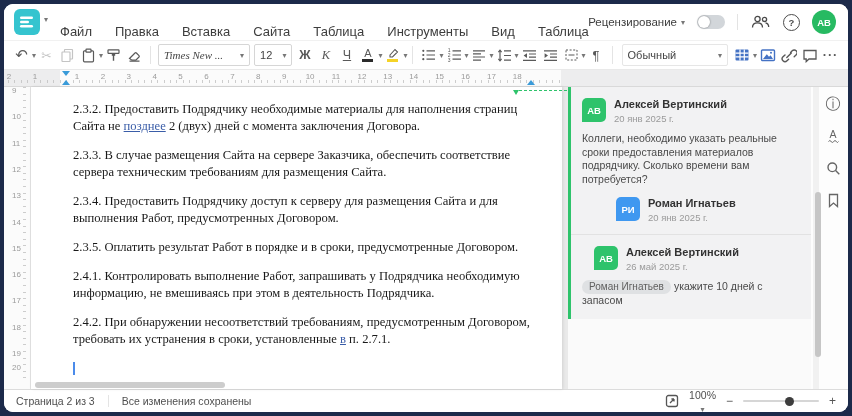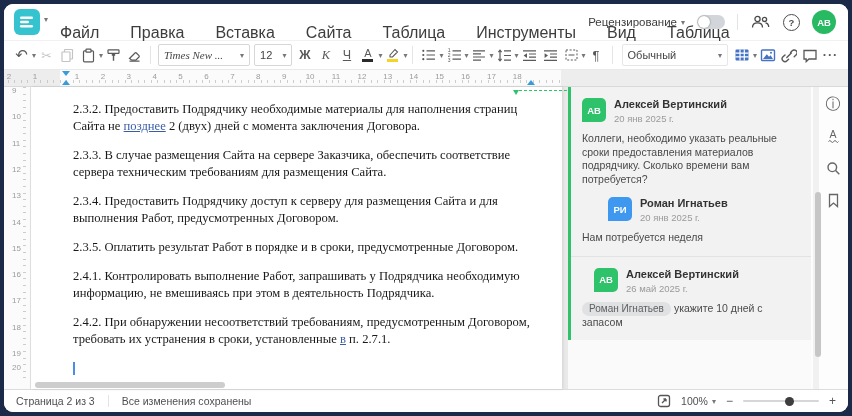--- a/index.html
+++ b/index.html
@@ -10,21 +10,21 @@
 
   
   .header{height:36px;position:relative;background:#fff;flex:none;}
   .logo{position:absolute;left:10px;top:5px;width:26px;height:26px;border-radius:6px;background:#35c4cf;
         display:flex;align-items:center;justify-content:center;}
   .logo-caret{position:absolute;left:40px;top:11px;font-size:8px;color:#777;}
   .title-row{position:absolute;left:56px;top:4px;font-size:12.5px;font-weight:bold;color:#2f2f2f;
              display:flex;align-items:center;}
   .title-ext{color:#a5a5a5;}
   .flag{margin-left:10px;font-size:12px;color:#444;font-weight:normal;}
-  .menu-bar{position:absolute;left:56px;top:20px;display:flex;gap:31px;font-size:16px;color:#3d3d3d;}
+  .menu-bar{position:absolute;left:56px;top:20px;display:flex;gap:23px;font-size:13px;color:#3d3d3d;}
   .menu-item{cursor:default;}
   .header-right{position:absolute;right:12px;top:6px;display:flex;align-items:center;gap:12px;height:24px;}
   .review{font-size:11.5px;color:#3d3d3d;display:flex;align-items:center;gap:4px;}
   .caret-ic{font-size:8px;color:#777;}
   .toggle{width:28px;height:14px;border-radius:8px;background:#d2d6da;position:relative;}
   .toggle .knob{position:absolute;left:1px;top:1px;width:12px;height:12px;border-radius:50%;background:#fff;
                 box-shadow:0 0 2px rgba(0,0,0,.45);}
   .hr-div{width:1px;height:16px;background:#e3e3e3;}
   .avatar-top{width:24px;height:24px;border-radius:50%;background:#27ba62;color:#fff;font-size:9.5px;
               font-weight:bold;display:flex;align-items:center;justify-content:center;}
@@ -104,21 +104,21 @@
   .ricons{position:absolute;left:13px;top:8px;display:flex;flex-direction:column;gap:14px;align-items:center;color:#666;}
   .ric{width:18px;height:18px;display:flex;align-items:center;justify-content:center;}
   .info-g{font-size:15px;line-height:16px;color:#666;}
   .spell{display:flex;flex-direction:column;align-items:center;line-height:10px;font-size:10.5px;color:#666;}
 
   
   .status{height:22px;border-top:1px solid #dcdcdc;display:flex;align-items:center;font-size:10.5px;
           color:#4f4f4f;padding:0 12px;background:#fff;flex:none;}
   .s-div{width:1px;height:12px;background:#e4e4e4;margin:0 13px;}
   .s-right{margin-left:auto;display:flex;align-items:center;gap:10px;}
-  .zoomsel{display:flex;align-items:center;gap:4px;}
+  .zoomsel{display:flex;align-items:center;gap:4px;flex-direction:column;}
   .slider{width:76px;height:2px;background:#d6d6d6;border-radius:1px;position:relative;}
   .slider .knob{position:absolute;left:42px;top:-3.5px;width:9px;height:9px;border-radius:50%;background:#3d3d3d;}
   .sg{font-size:12px;color:#555;}
 </style>
 </head>
 <body>
 
 <div class="window">
 
   <div class="header">
@@ -412,28 +412,27 @@
       <div class="cblock" id="comment-threads">
           <div class="thread">
             <div class="c-head" style="margin-left: 0px;">
               <div class="c-avatar" style="background: rgb(46, 195, 107);">АВ</div>
               <div>
                 <div class="c-name">Алексей Вертинский</div>
                 <div class="c-date">20 янв 2025 г.</div>
               </div>
             </div>
             <div class="c-body">Коллеги, необходимо указать реальные сроки предоставления материалов подрядчику. Сколько времени вам потребуется?</div>
-            <div class="c-head" style="margin-left: 26px;">
+            <div class="c-head" style="margin-left: 34px;">
               <div class="c-avatar" style="background: rgb(63, 152, 240);">РИ</div>
               <div>
                 <div class="c-name">Роман Игнатьев</div>
                 <div class="c-date">20 янв 2025 г.</div>
               </div>
             </div>
-            <div class="c-body">Нам потребуется неделя</div>
           </div>
           <div class="t-div"></div>
           <div class="thread">
             <div class="c-head" style="margin-left: 12px;">
               <div class="c-avatar" style="background: rgb(46, 195, 107);">АВ</div>
               <div>
                 <div class="c-name">Алексей Вертинский</div>
                 <div class="c-date">26 май 2025 г.</div>
               </div>
             </div>

